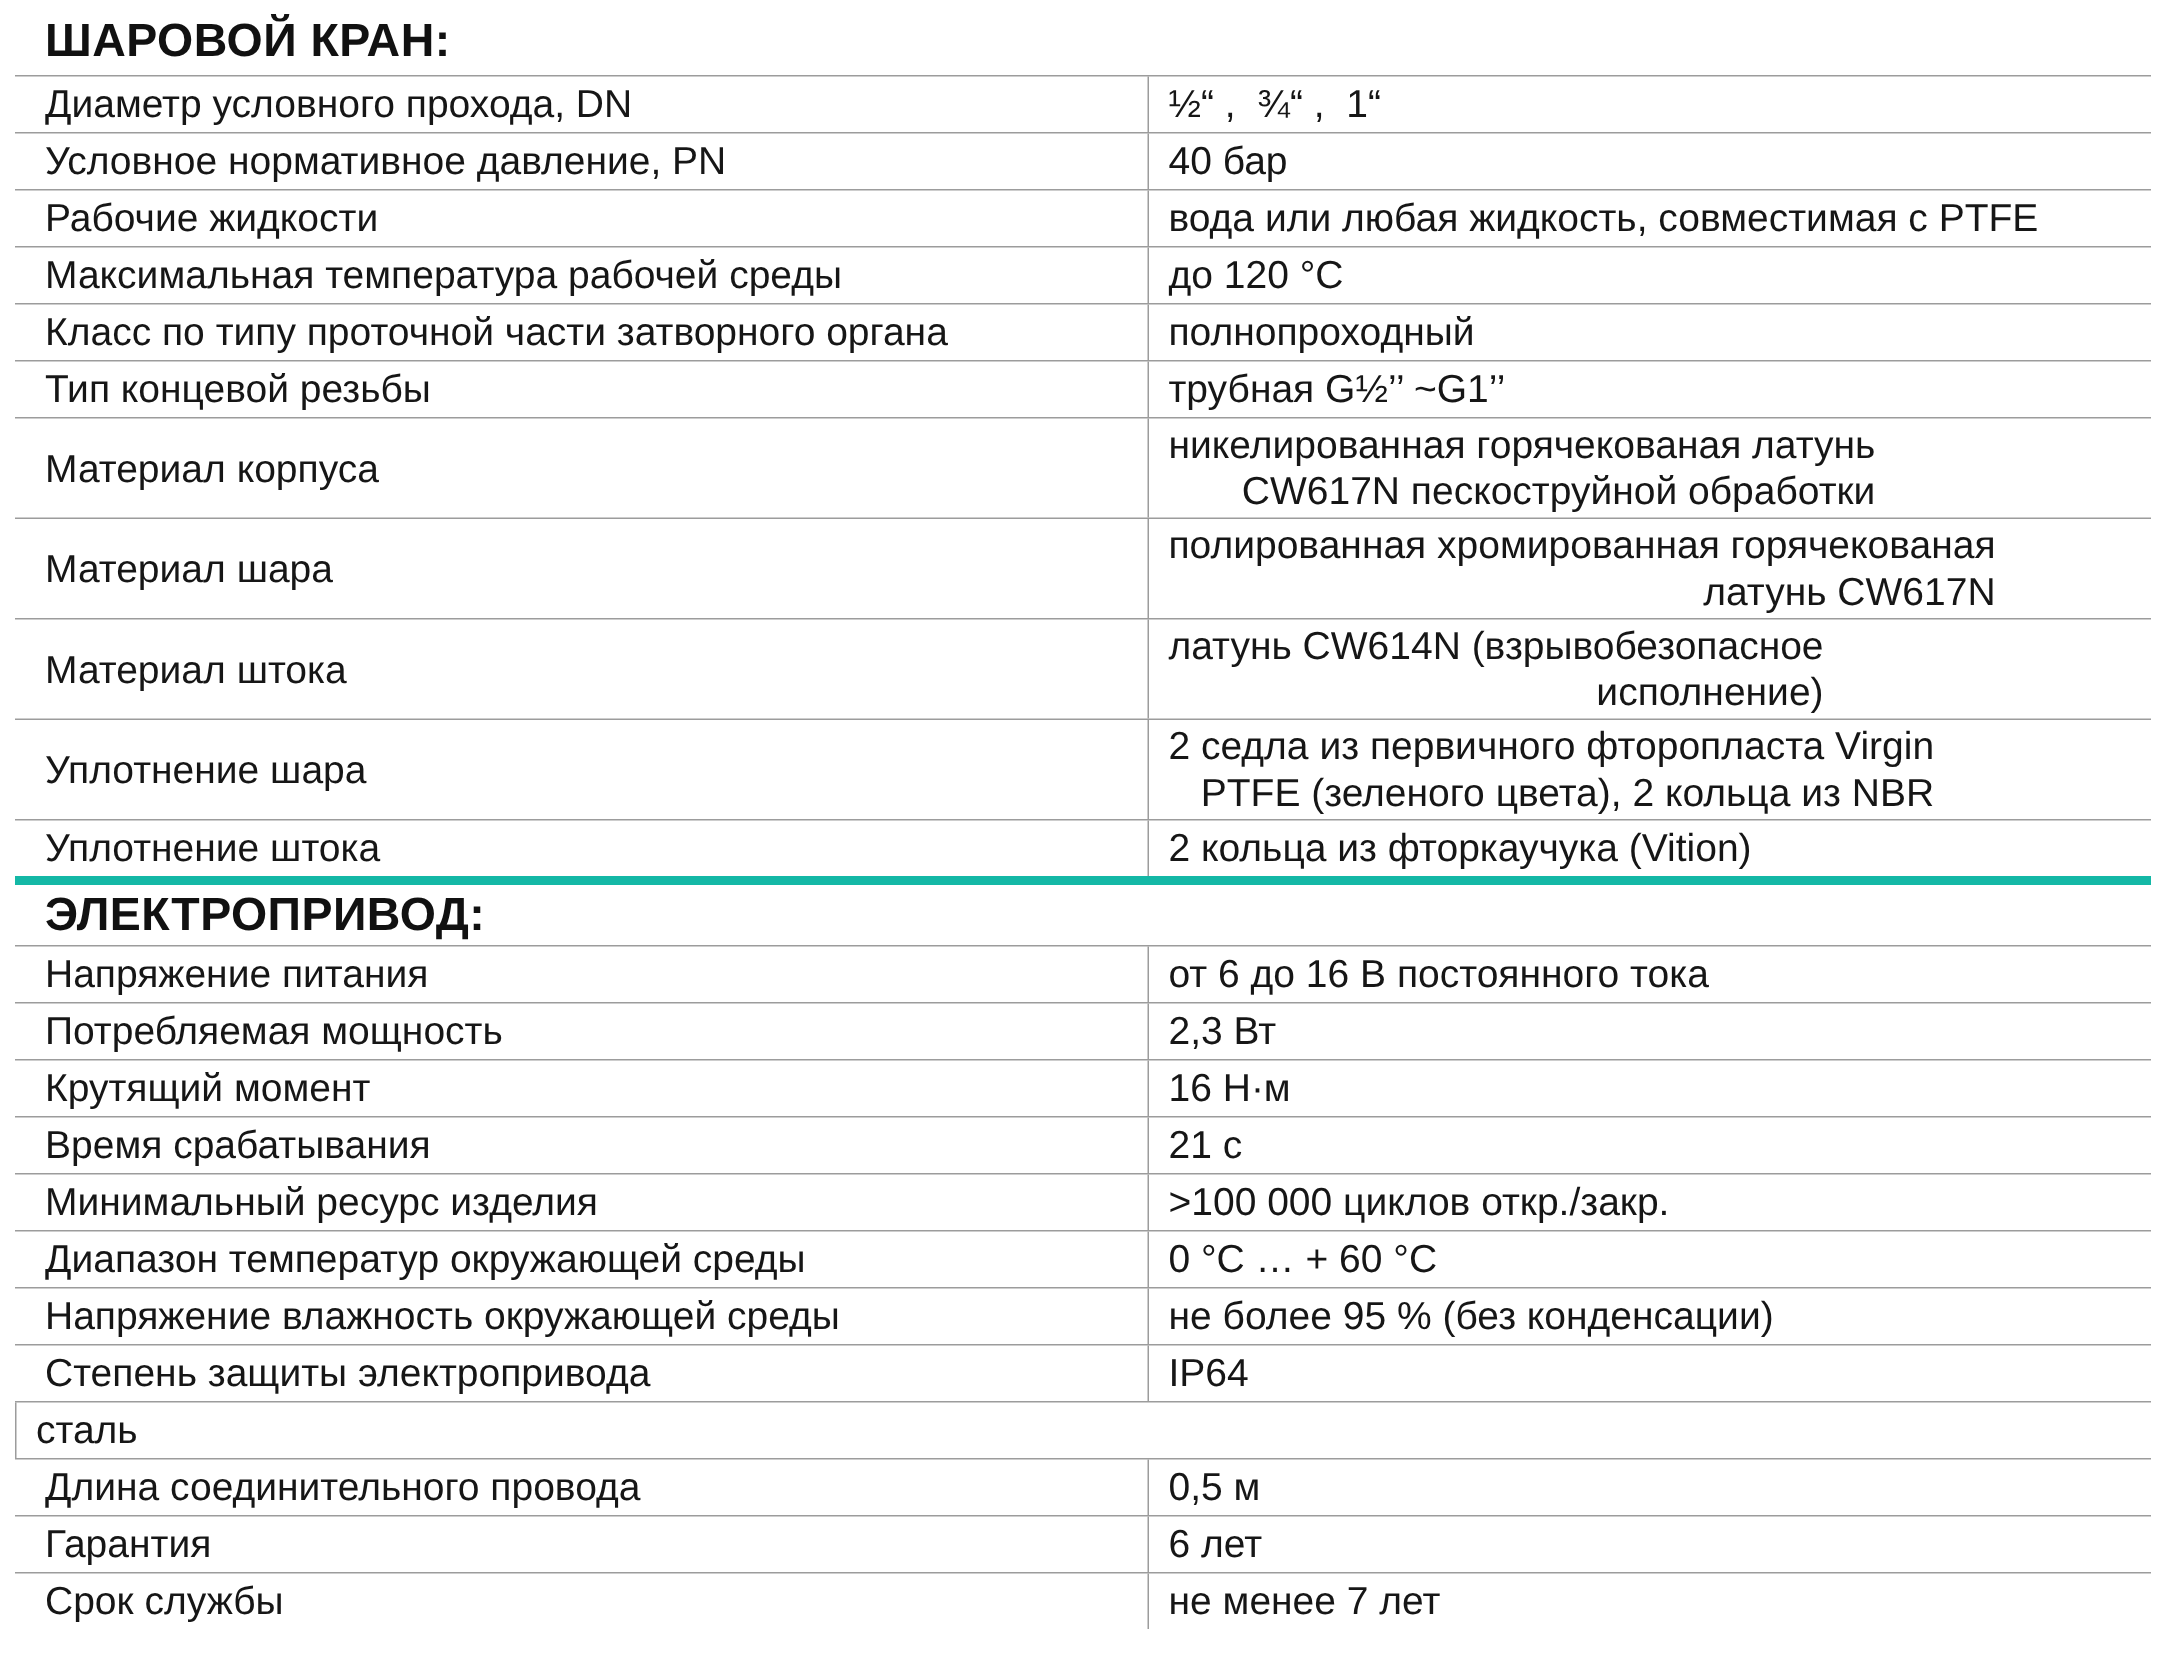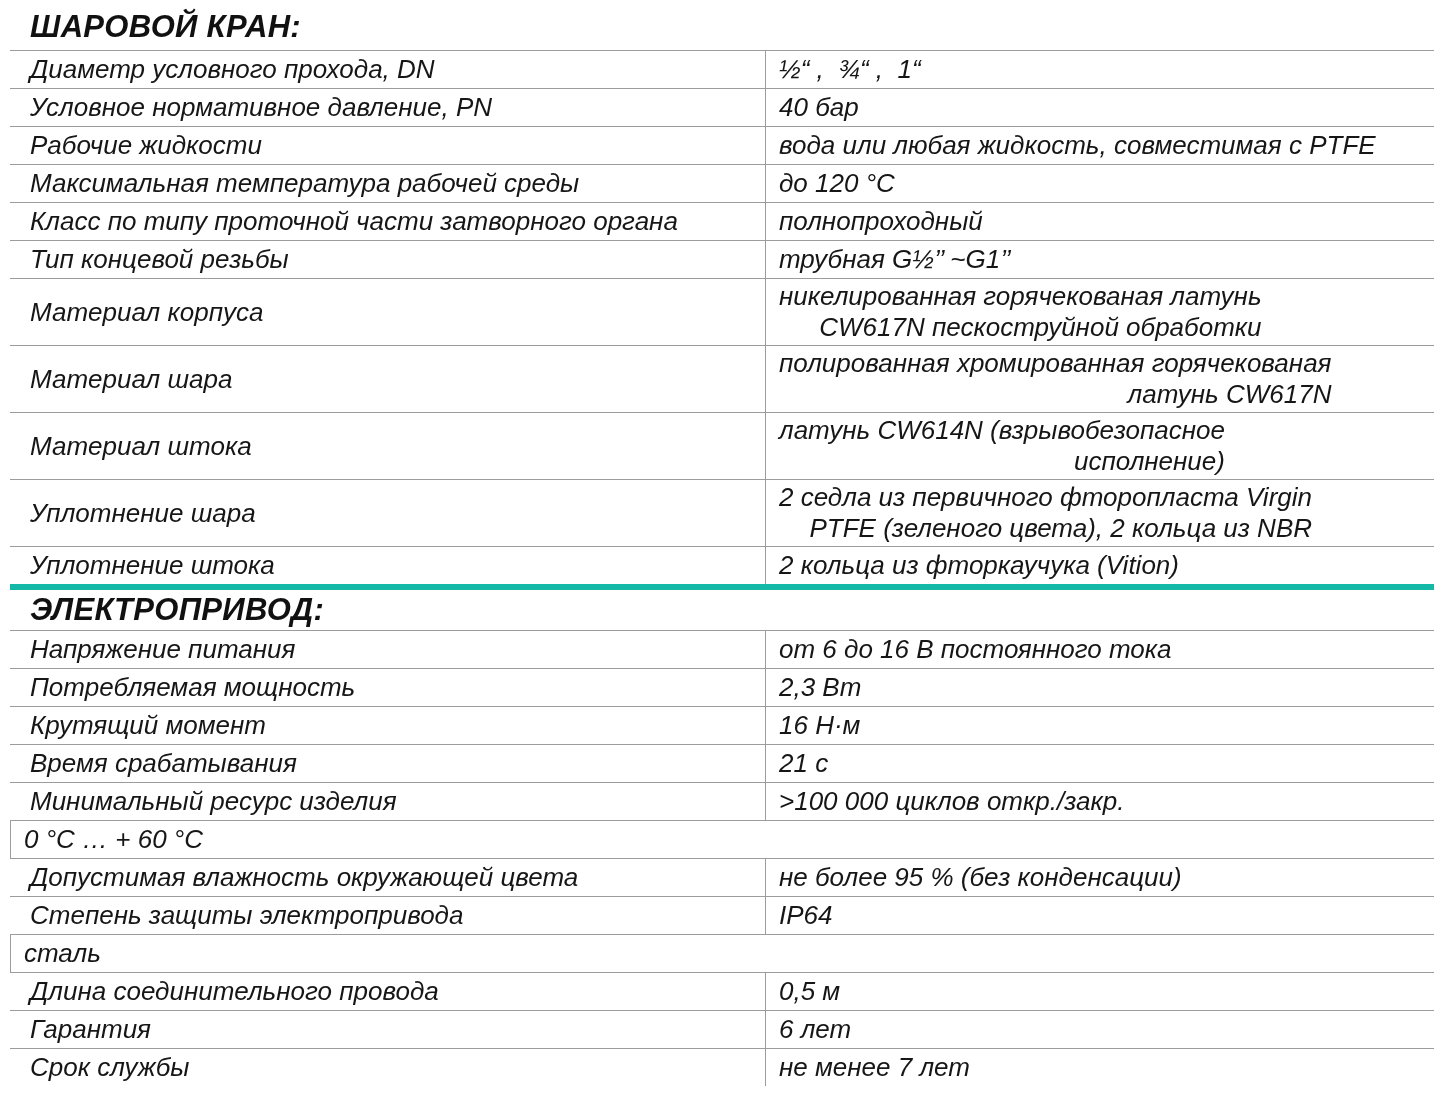--- a/index.html
+++ b/index.html
@@ -12,21 +12,20 @@
   .page {
     width: 1451px;
     min-height: 1106px;
     box-sizing: border-box;
     padding: 0 0 20px 0;
     background: #ffffff;
   }
   .spec-table {
     margin-left: 10px;
     width: 1424px;
-    font-style: italic;
   }
   .section-header {
     display: flex;
     align-items: center;
     box-sizing: border-box;
     min-height: 45px;
     padding: 2px 10px 2px 20px;
     border-top: 6px solid #14b8a6;
     font-size: 31px;
     font-weight: 700;
@@ -135,24 +134,25 @@
       </div>
       <div class="spec-row">
         <div class="cell label">Время срабатывания</div>
         <div class="cell value">21 с</div>
       </div>
       <div class="spec-row">
         <div class="cell label">Минимальный ресурс изделия</div>
         <div class="cell value">&gt;100 000 циклов откр./закр.</div>
       </div>
       <div class="spec-row">
+        <div class="cell label">Диапазон температур окружающей среды</div>
         <div class="cell value">0 °C … + 60 °C</div>
       </div>
       <div class="spec-row">
-        <div class="cell label">Допустимая влажность окружающей цвета</div>
+        <div class="cell label">Напряжение влажность окружающей среды</div>
         <div class="cell value">не более 95 % (без конденсации)</div>
       </div>
       <div class="spec-row">
         <div class="cell label">Степень защиты электропривода</div>
         <div class="cell value">IP64</div>
       </div>
       <div class="spec-row">
         <div class="cell value">сталь</div>
       </div>
       <div class="spec-row">

